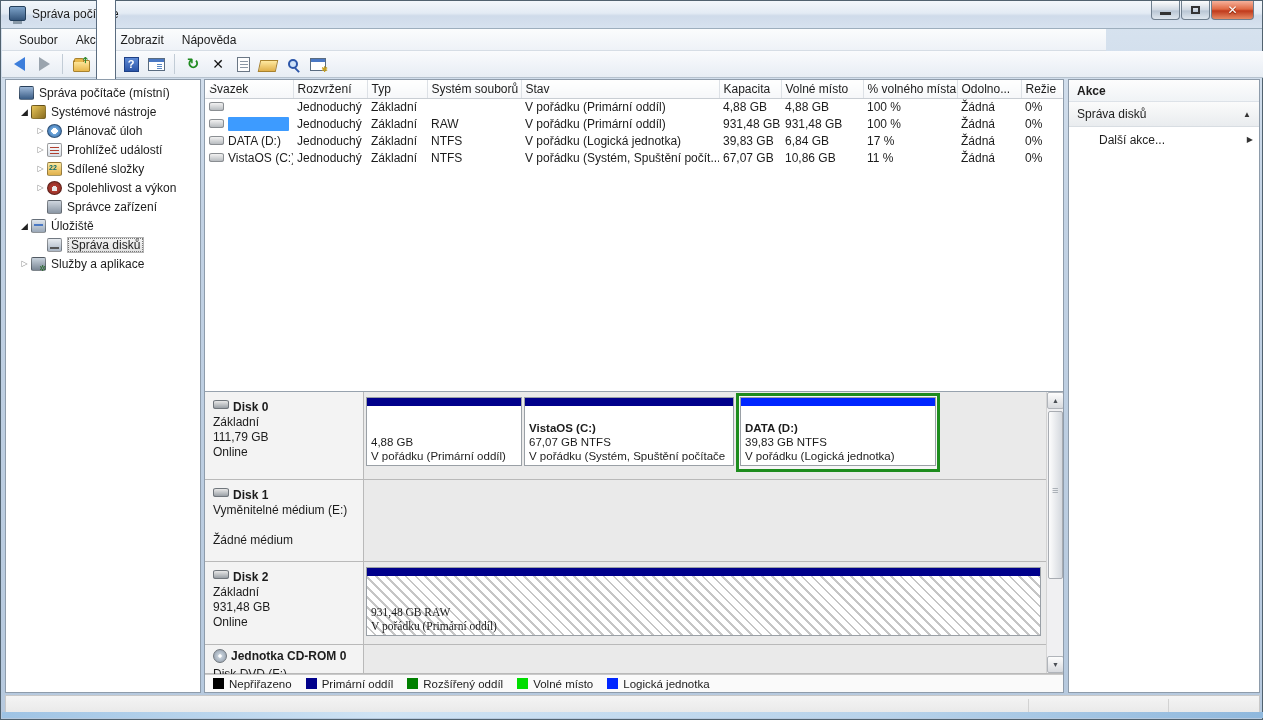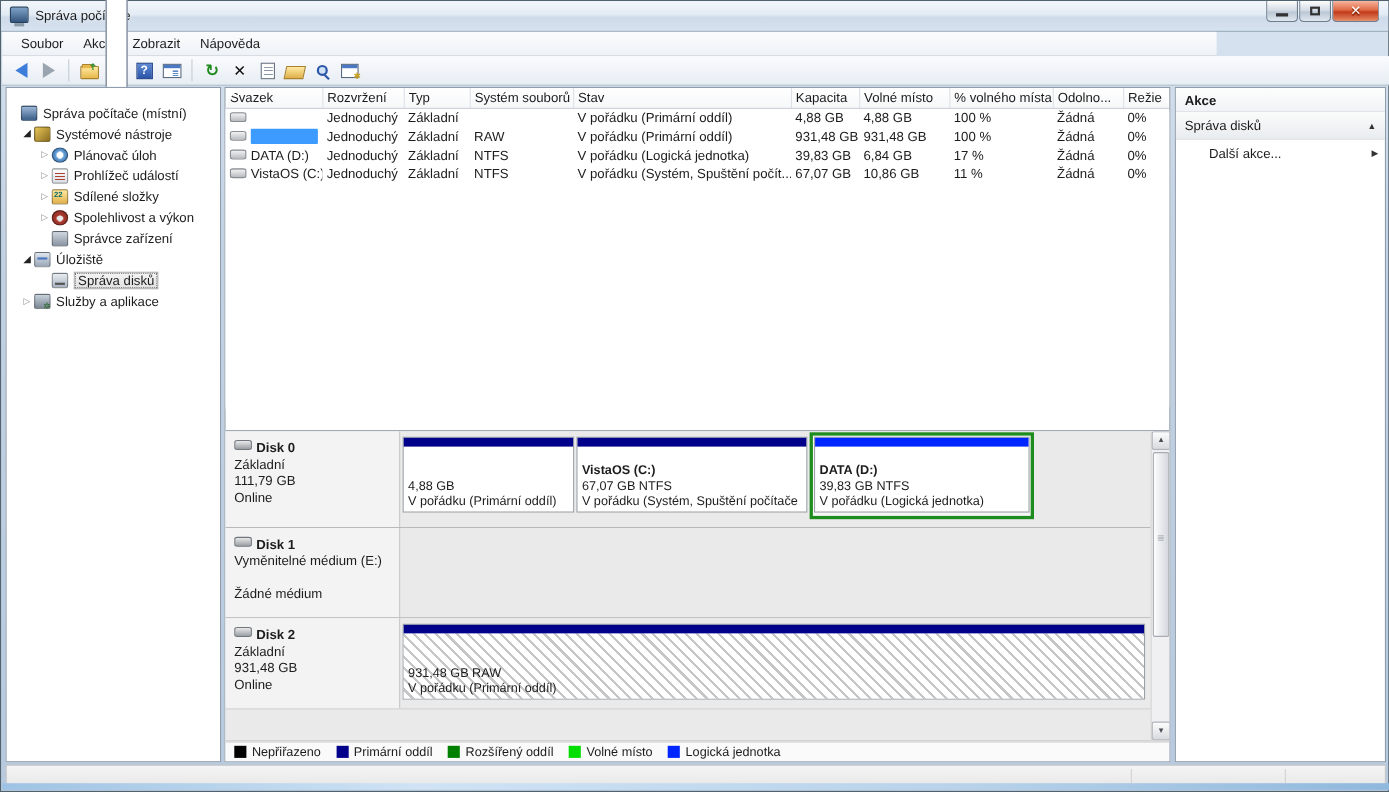--- a/index.html
+++ b/index.html
@@ -56,21 +56,21 @@
   .ico-mag:after { content:""; position:absolute; right:-4px; bottom:-4px; width:6px; height:2px; background:#2b55a8; transform:rotate(45deg); }
   .ico-diskmgmt { width:16px; height:13px; border:1px solid #5a6c80; background:#fff; position:relative; }
   .ico-diskmgmt:before { content:""; position:absolute; left:0; top:0; right:0; height:3px; background:#4a78c4; }
   .ico-diskmgmt:after { content:"✱"; position:absolute; right:-3px; bottom:-4px; font-size:8px; color:#c8a020; }
 
   
   .console { position:absolute; left:4px; top:78px; width:1255px; height:614px; }
   .panel { position:absolute; top:0; background:#fff; border:1px solid #8e9cab; }
 
   
-  .tree { left:0; width:196px; height:614px; overflow:hidden; padding-top:13px; }
+  .tree { left:0; width:196px; height:614px; overflow:hidden; padding-top:3px; }
   .trow { display:flex; align-items:center; height:19px; white-space:nowrap; cursor:default; }
   .arrow { width:13px; text-align:center; font-size:8px; color:#8a8a8a; flex:none; }
   .arrow.exp { color:#222; font-size:9px; }
   .ticon { width:15px; height:14px; flex:none; margin-right:5px; border-radius:2px; border:1px solid rgba(0,0,0,.35); }
   .ti-computer { background:linear-gradient(180deg,#9db8d8,#3a5d86); }
   .ti-tools { background:linear-gradient(135deg,#e8c558,#8a6d20); }
   .ti-clock { background:radial-gradient(circle at 50% 50%, #fff 35%, #6fa8dc 36%, #2b5d9b); border-radius:50%; }
   .ti-event { background:linear-gradient(180deg,#fdfdfd,#d8dee6); position:relative; }
   .ti-event:after { content:""; position:absolute; left:2px; top:3px; right:2px; height:8px; background:repeating-linear-gradient(180deg,#b04030 0 1px,transparent 1px 3px); }
   .ti-shared { background:linear-gradient(180deg,#ffe9a0,#e0b04a); position:relative; }
@@ -105,21 +105,21 @@
   .drow { display:flex; border-bottom:1px solid #b9b9b9; }
   .dlabel { width:159px; flex:none; background:#f3f3f3; border-right:1px solid #b9b9b9; padding:6px 6px 0 8px; line-height:15px; }
   .dlabel b { display:inline-flex; align-items:flex-start; gap:4px; }
   .hd-ico { width:16px; height:9px; border-radius:3px/2px; background:linear-gradient(180deg,#e8e8e8,#9aa0a6); border:1px solid #70767c; }
   .dstrip { flex:1; background:#eaeaea; padding:5px 2px 0 2px; display:flex; align-items:flex-start; }
   .part { height:69px; background:#fff; border:1px solid #9aa0a6; display:flex; flex-direction:column; }
   .pbar { height:8px; flex:none; }
   .pbody { flex:1; display:flex; flex-direction:column; justify-content:flex-end; padding:0 0 2px 4px; line-height:14px; font-size:11.5px; white-space:nowrap; overflow:hidden; }
   .ext-box { border:3px solid #1e8c1e; padding:1px; background:#f6f6f6; height:79px; margin-top:-4px; }
   .ext-box .part { height:69px; }
-  .hatch { background:repeating-linear-gradient(45deg,#ffffff 0 5px,#c6c6c6 5px 7px); }
+  .hatch { background:repeating-linear-gradient(45deg,#ffffff 0 5px,#c6c6c6 5px 7px);font-family:Liberation Serif, serif; }
   .cd-ico { width:14px; height:14px; border-radius:50%; background:radial-gradient(circle,#fff 18%,#c8d2dc 20%,#8a96a4); border:1px solid #70767c; }
 
   .c-unalloc{background:#000000} .c-primary{background:#00008b} .c-extended{background:#008000}
   .c-free{background:#00dd00} .c-logical{background:#0026ff}
 
   .legend { height:18px; background:#fafafa; border-top:1px solid #c9c9c9; display:flex; align-items:center; gap:14px; padding-left:8px; font-size:11.5px; }
   .litem { display:flex; align-items:center; gap:5px; }
   .lsw { width:11px; height:11px; flex:none; }
 
   
@@ -431,20 +431,27 @@
               <div class="pbar c-primary"></div>
               <div class="pbody hatch">
                 <div>931,48 GB RAW</div>
                 <div>V pořádku (Primární oddíl)</div>
               </div>
             </div>
           </div>
         </div>
 
         <div class="drow" style="height:29px">
+          <div class="dlabel" style="padding-top:4px">
+            <b>
+                <span class="cd-ico"></span>
+                <span>Jednotka CD-ROM 0</span>
+              </b>
+            <div>Disk DVD (F:)</div>
+          </div>
           <div class="dstrip"></div>
         </div>
 
         <div class="gscroll">
           <div class="sbtn" style="top:0">▲</div>
           <div class="sthumb"></div>
           <div class="sbtn" style="bottom:0">▼</div>
         </div>
       </div>
 

